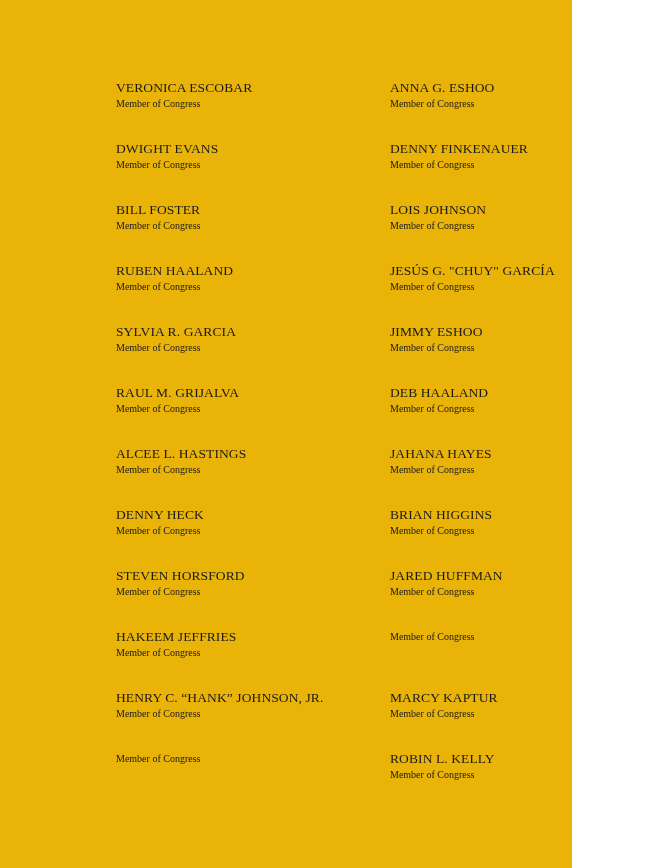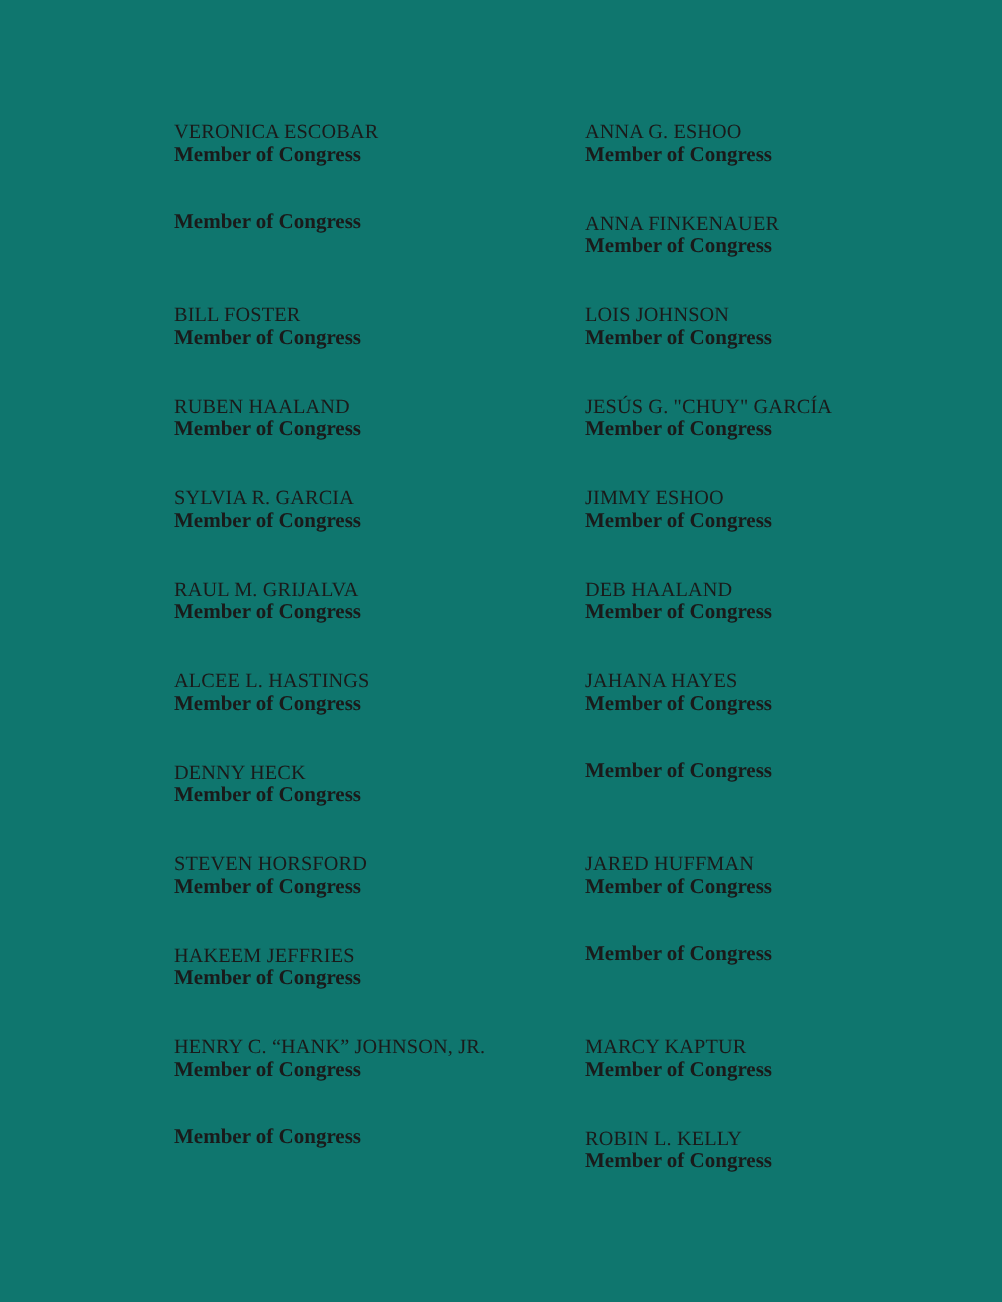--- a/index.html
+++ b/index.html
@@ -2,60 +2,60 @@
 <html><head>
 <meta charset="utf-8">
 <style>
   html, body {
     margin: 0;
     padding: 0;
     background: #ffffff;
   }
   .page {
     position: relative;
-    width: 668px;
+    width: 572px;
     height: 868px;
-    background: #0f766e;
+    background: #eab308;
     font-family: "Liberation Serif", "DejaVu Serif", serif;
     color: #1a1a1a;
     overflow: hidden;
   }
   .col {
     position: absolute;
     top: 80px;
   }
   .col-left  { left: 116px; width: 270px; }
   .col-right { left: 390px; width: 260px; }
   .entry {
     height: 61px;
   }
   .entry .name {
     font-size: 13.5px;
     line-height: 16px;
     letter-spacing: 0.1px;
     white-space: nowrap;
   }
   .entry .title {
-    font-size: 14px;
+    font-size: 10px;
     line-height: 16px;
     white-space: nowrap;
-    font-weight: bold;
   }
 </style>
 </head>
 <body>
 
 <div class="page">
 
   <div class="col col-left">
     <div class="entry">
       <div class="name">VERONICA ESCOBAR</div>
       <div class="title">Member of Congress</div>
     </div>
     <div class="entry">
+      <div class="name">DWIGHT EVANS</div>
       <div class="title">Member of Congress</div>
     </div>
     <div class="entry">
       <div class="name">BILL FOSTER</div>
       <div class="title">Member of Congress</div>
     </div>
     <div class="entry">
       <div class="name">RUBEN HAALAND</div>
       <div class="title">Member of Congress</div>
     </div>
@@ -91,21 +91,21 @@
       <div class="title">Member of Congress</div>
     </div>
   </div>
 
   <div class="col col-right">
     <div class="entry">
       <div class="name">ANNA G. ESHOO</div>
       <div class="title">Member of Congress</div>
     </div>
     <div class="entry">
-      <div class="name">ANNA FINKENAUER</div>
+      <div class="name">DENNY FINKENAUER</div>
       <div class="title">Member of Congress</div>
     </div>
     <div class="entry">
       <div class="name">LOIS JOHNSON</div>
       <div class="title">Member of Congress</div>
     </div>
     <div class="entry">
       <div class="name">JESÚS G. "CHUY" GARCÍA</div>
       <div class="title">Member of Congress</div>
     </div>
@@ -115,20 +115,21 @@
     </div>
     <div class="entry">
       <div class="name">DEB HAALAND</div>
       <div class="title">Member of Congress</div>
     </div>
     <div class="entry">
       <div class="name">JAHANA HAYES</div>
       <div class="title">Member of Congress</div>
     </div>
     <div class="entry">
+      <div class="name">BRIAN HIGGINS</div>
       <div class="title">Member of Congress</div>
     </div>
     <div class="entry">
       <div class="name">JARED HUFFMAN</div>
       <div class="title">Member of Congress</div>
     </div>
     <div class="entry">
       <div class="title">Member of Congress</div>
     </div>
     <div class="entry">

